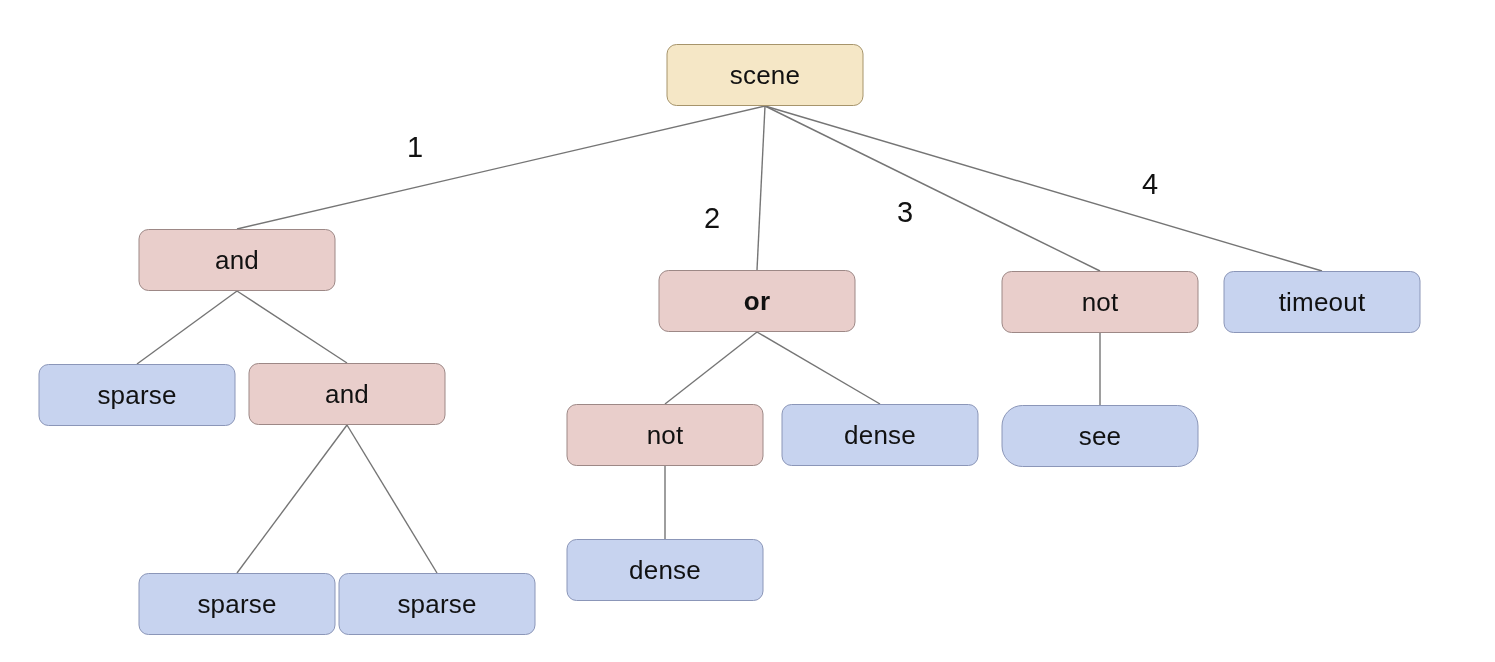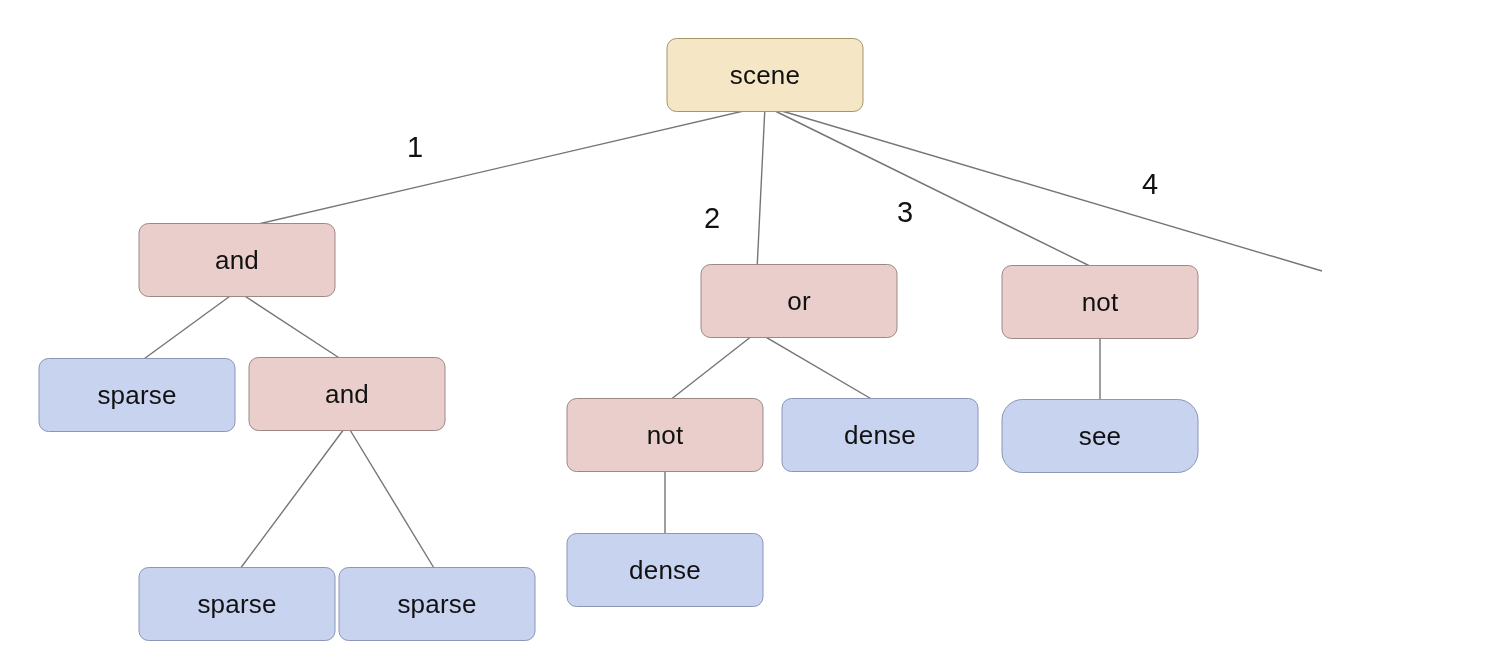--- a/index.html
+++ b/index.html
@@ -18,21 +18,21 @@
   #edges-svg {
     position: absolute;
     left: 0;
     top: 0;
     width: 1495px;
     height: 662px;
   }
   .node {
     position: absolute;
     width: 197px;
-    height: 74px;
+    height: 62px;
     transform: translate(-50%, -50%);
     border-radius: 10px;
     border: 1.6px solid #888888;
     box-sizing: border-box;
     display: flex;
     align-items: center;
     justify-content: center;
     font-size: 26px;
     color: #111111;
     letter-spacing: 0.2px;
@@ -63,22 +63,23 @@
       <line x1="757" y1="332" x2="880" y2="404" stroke="#757575" stroke-width="1.4"></line>
       <line x1="665" y1="466" x2="665" y2="539" stroke="#757575" stroke-width="1.4"></line>
       <line x1="1100" y1="333" x2="1100" y2="405" stroke="#757575" stroke-width="1.4"></line>
     </svg>
 <div class="edge-label" style="left: 415px; top: 147px;">1</div>
     <div class="edge-label" style="left: 712px; top: 218px;">2</div>
     <div class="edge-label" style="left: 905px; top: 212px;">3</div>
     <div class="edge-label" style="left: 1150px; top: 184px;">4</div>
     <div class="node node-root" style="left: 765px; top: 75px; background: rgb(245, 231, 198); border-color: rgb(166, 148, 107); color: rgb(17, 17, 17);">scene</div>
     <div class="node node-operator" style="left: 237px; top: 260px; background: rgb(233, 206, 203); border-color: rgb(157, 136, 134); color: rgb(17, 17, 17);">and</div>
-    <div class="node node-operator" style="left: 799px; top: 301px; background: rgb(233, 206, 203); border-color: rgb(157, 136, 134); color: rgb(17, 17, 17);">or</div>
+    <div class="node node-operator" style="left: 757px; top: 301px; background: rgb(233, 206, 203); border-color: rgb(157, 136, 134); color: rgb(17, 17, 17); font-weight: bold;">or</div>
     <div class="node node-operator" style="left: 1100px; top: 302px; background: rgb(233, 206, 203); border-color: rgb(157, 136, 134); color: rgb(17, 17, 17);">not</div>
+    <div class="node node-leaf" style="left: 1322px; top: 302px; background: rgb(199, 211, 239); border-color: rgb(139, 150, 184); color: rgb(17, 17, 17);">timeout</div>
     <div class="node node-leaf" style="left: 137px; top: 395px; background: rgb(199, 211, 239); border-color: rgb(139, 150, 184); color: rgb(17, 17, 17);">sparse</div>
     <div class="node node-operator" style="left: 347px; top: 394px; background: rgb(233, 206, 203); border-color: rgb(157, 136, 134); color: rgb(17, 17, 17);">and</div>
     <div class="node node-operator" style="left: 665px; top: 435px; background: rgb(233, 206, 203); border-color: rgb(157, 136, 134); color: rgb(17, 17, 17);">not</div>
     <div class="node node-leaf" style="left: 880px; top: 435px; background: rgb(199, 211, 239); border-color: rgb(139, 150, 184); color: rgb(17, 17, 17);">dense</div>
     <div class="node node-leaf" style="left: 1100px; top: 436px; background: rgb(199, 211, 239); border-color: rgb(139, 150, 184); color: rgb(17, 17, 17); border-radius: 21px;">see</div>
     <div class="node node-leaf" style="left: 237px; top: 604px; background: rgb(199, 211, 239); border-color: rgb(139, 150, 184); color: rgb(17, 17, 17);">sparse</div>
     <div class="node node-leaf" style="left: 437px; top: 604px; background: rgb(199, 211, 239); border-color: rgb(139, 150, 184); color: rgb(17, 17, 17);">sparse</div>
     <div class="node node-leaf" style="left: 665px; top: 570px; background: rgb(199, 211, 239); border-color: rgb(139, 150, 184); color: rgb(17, 17, 17);">dense</div>
   </div>
 

